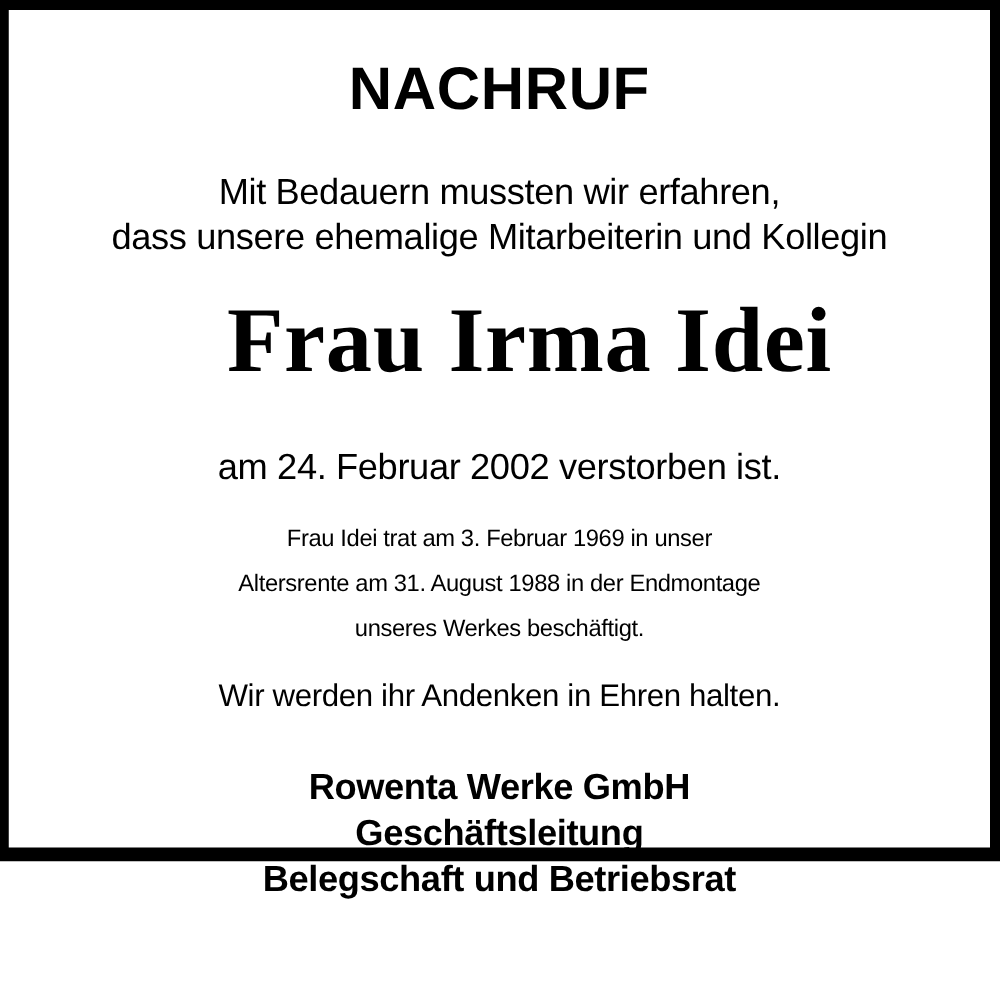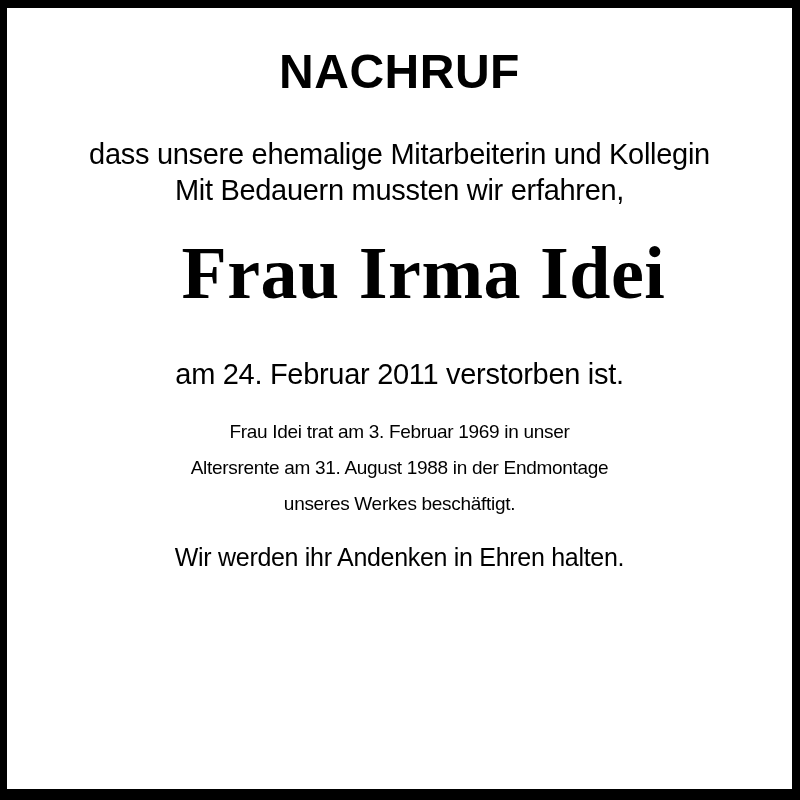--- a/index.html
+++ b/index.html
@@ -8,21 +8,21 @@
   }
   body {
     width: 800px;
     height: 800px;
     background: #ffffff;
     overflow: hidden;
   }
   .frame {
     box-sizing: border-box;
     width: 800px;
-    height: 800px;
+    height: 689px;
     border-style: solid;
     border-color: #000000;
     border-width: 8px 8px 11px 7px;
     background: #ffffff;
   }
   .content {
     width: 100%;
     height: 100%;
     text-align: center;
     color: #000000;
@@ -90,31 +90,36 @@
 </style>
 </head>
 <body>
 
 <div class="frame">
   <div class="content">
 
     <h1 class="title">NACHRUF</h1>
 
     <p class="intro">
+      <span class="line">Mit Bedauern mussten wir erfahren,</span>
       <span class="line">dass unsere ehemalige Mitarbeiterin und Kollegin</span>
-      <span class="line">Mit Bedauern mussten wir erfahren,</span>
     </p>
 
     <p class="name">Frau Irma Idei</p>
 
-    <p class="death-line">am 24. Februar 2011 verstorben ist.</p>
+    <p class="death-line">am 24. Februar 2002 verstorben ist.</p>
 
     <p class="body-par">
       <span class="line">Frau Idei trat am 3. Februar 1969 in unser</span>
       <span class="line">Altersrente am 31. August 1988 in der Endmontage</span>
       <span class="line">unseres Werkes beschäftigt.</span>
     </p>
 
     <p class="remembrance">Wir werden ihr Andenken in Ehren halten.</p>
 
+    <p class="signature">
+      <span class="line">Rowenta Werke GmbH</span>
+      <span class="line">Geschäftsleitung</span>
+      <span class="line">Belegschaft und Betriebsrat</span>
+    </p>
 
   </div>
 </div>
 
 </body></html>

